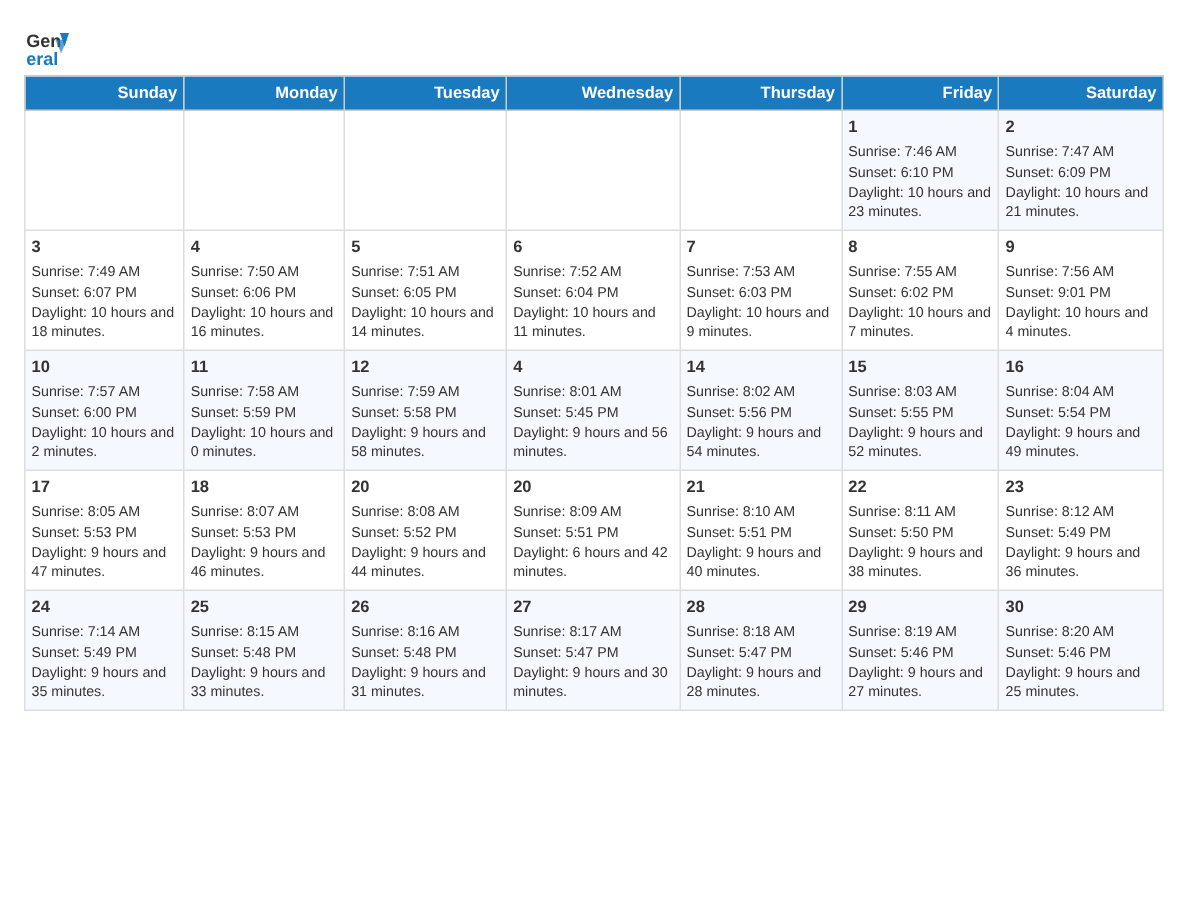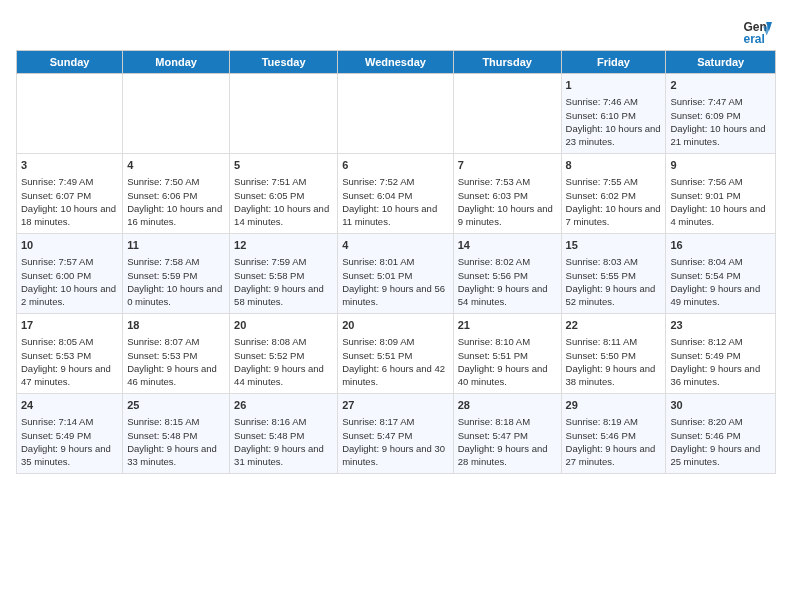--- a/index.html
+++ b/index.html
@@ -6,21 +6,21 @@
     body {
       font-family: Arial, sans-serif;
       background: #fff;
       width: 792px;
       min-height: 612px;
       padding: 16px;
     }
     .header-area {
       display: flex;
       align-items: flex-start;
-      justify-content: flex-end;
+      justify-content: flex-start;
       margin-bottom: 4px;
     }
     .logo {
       display: flex;
       align-items: center;
       gap: 4px;
     }
     .logo-icon {
       width: 30px;
       height: 30px;
@@ -42,21 +42,21 @@
       width: 100%;
       border-collapse: collapse;
       font-size: 10px;
     }
     thead tr {
       background-color: #1a7abf;
       color: #fff;
     }
     thead th {
       padding: 5px 4px;
-      text-align: center;
+      text-align: right;
       font-size: 11px;
       font-weight: bold;
       border: 1px solid #ccc;
     }
     tbody tr {
       vertical-align: top;
     }
     tbody td {
       border: 1px solid #ddd;
       padding: 4px 4px;
@@ -193,21 +193,21 @@
         </td>
         <td>
           <span class="day-num">12</span>
           <div>Sunrise: 7:59 AM</div>
           <div>Sunset: 5:58 PM</div>
           <div>Daylight: 9 hours and 58 minutes.</div>
         </td>
         <td>
           <span class="day-num">4</span>
           <div>Sunrise: 8:01 AM</div>
-          <div>Sunset: 5:01 PM</div>
+          <div>Sunset: 5:45 PM</div>
           <div>Daylight: 9 hours and 56 minutes.</div>
         </td>
         <td>
           <span class="day-num">14</span>
           <div>Sunrise: 8:02 AM</div>
           <div>Sunset: 5:56 PM</div>
           <div>Daylight: 9 hours and 54 minutes.</div>
         </td>
         <td>
           <span class="day-num">15</span>

